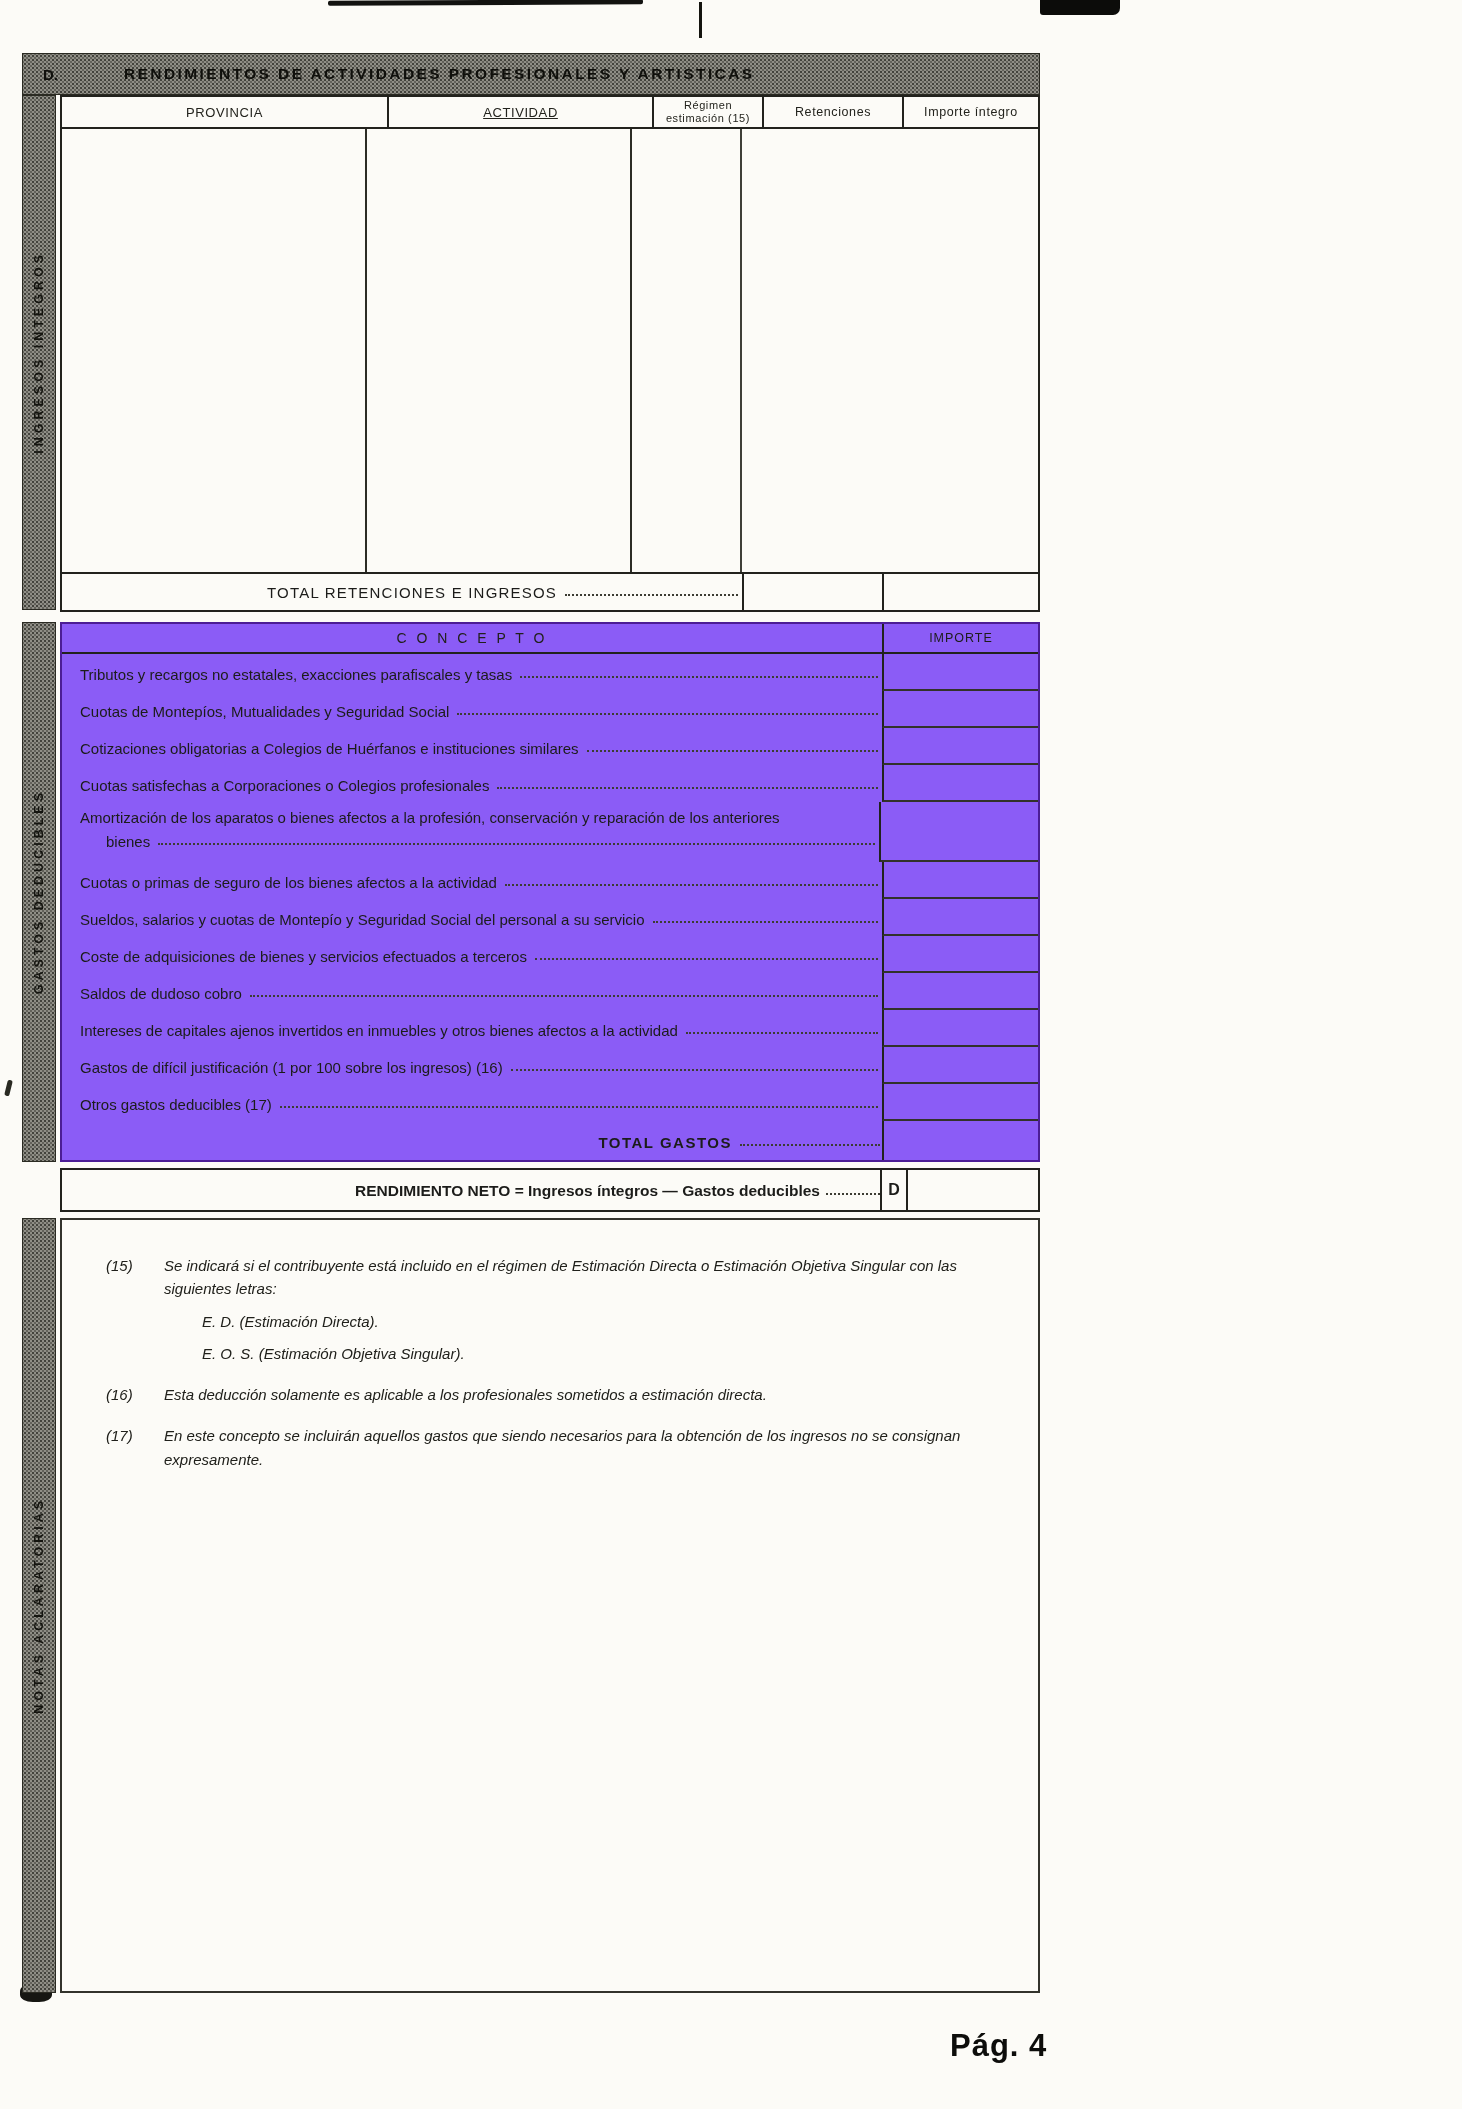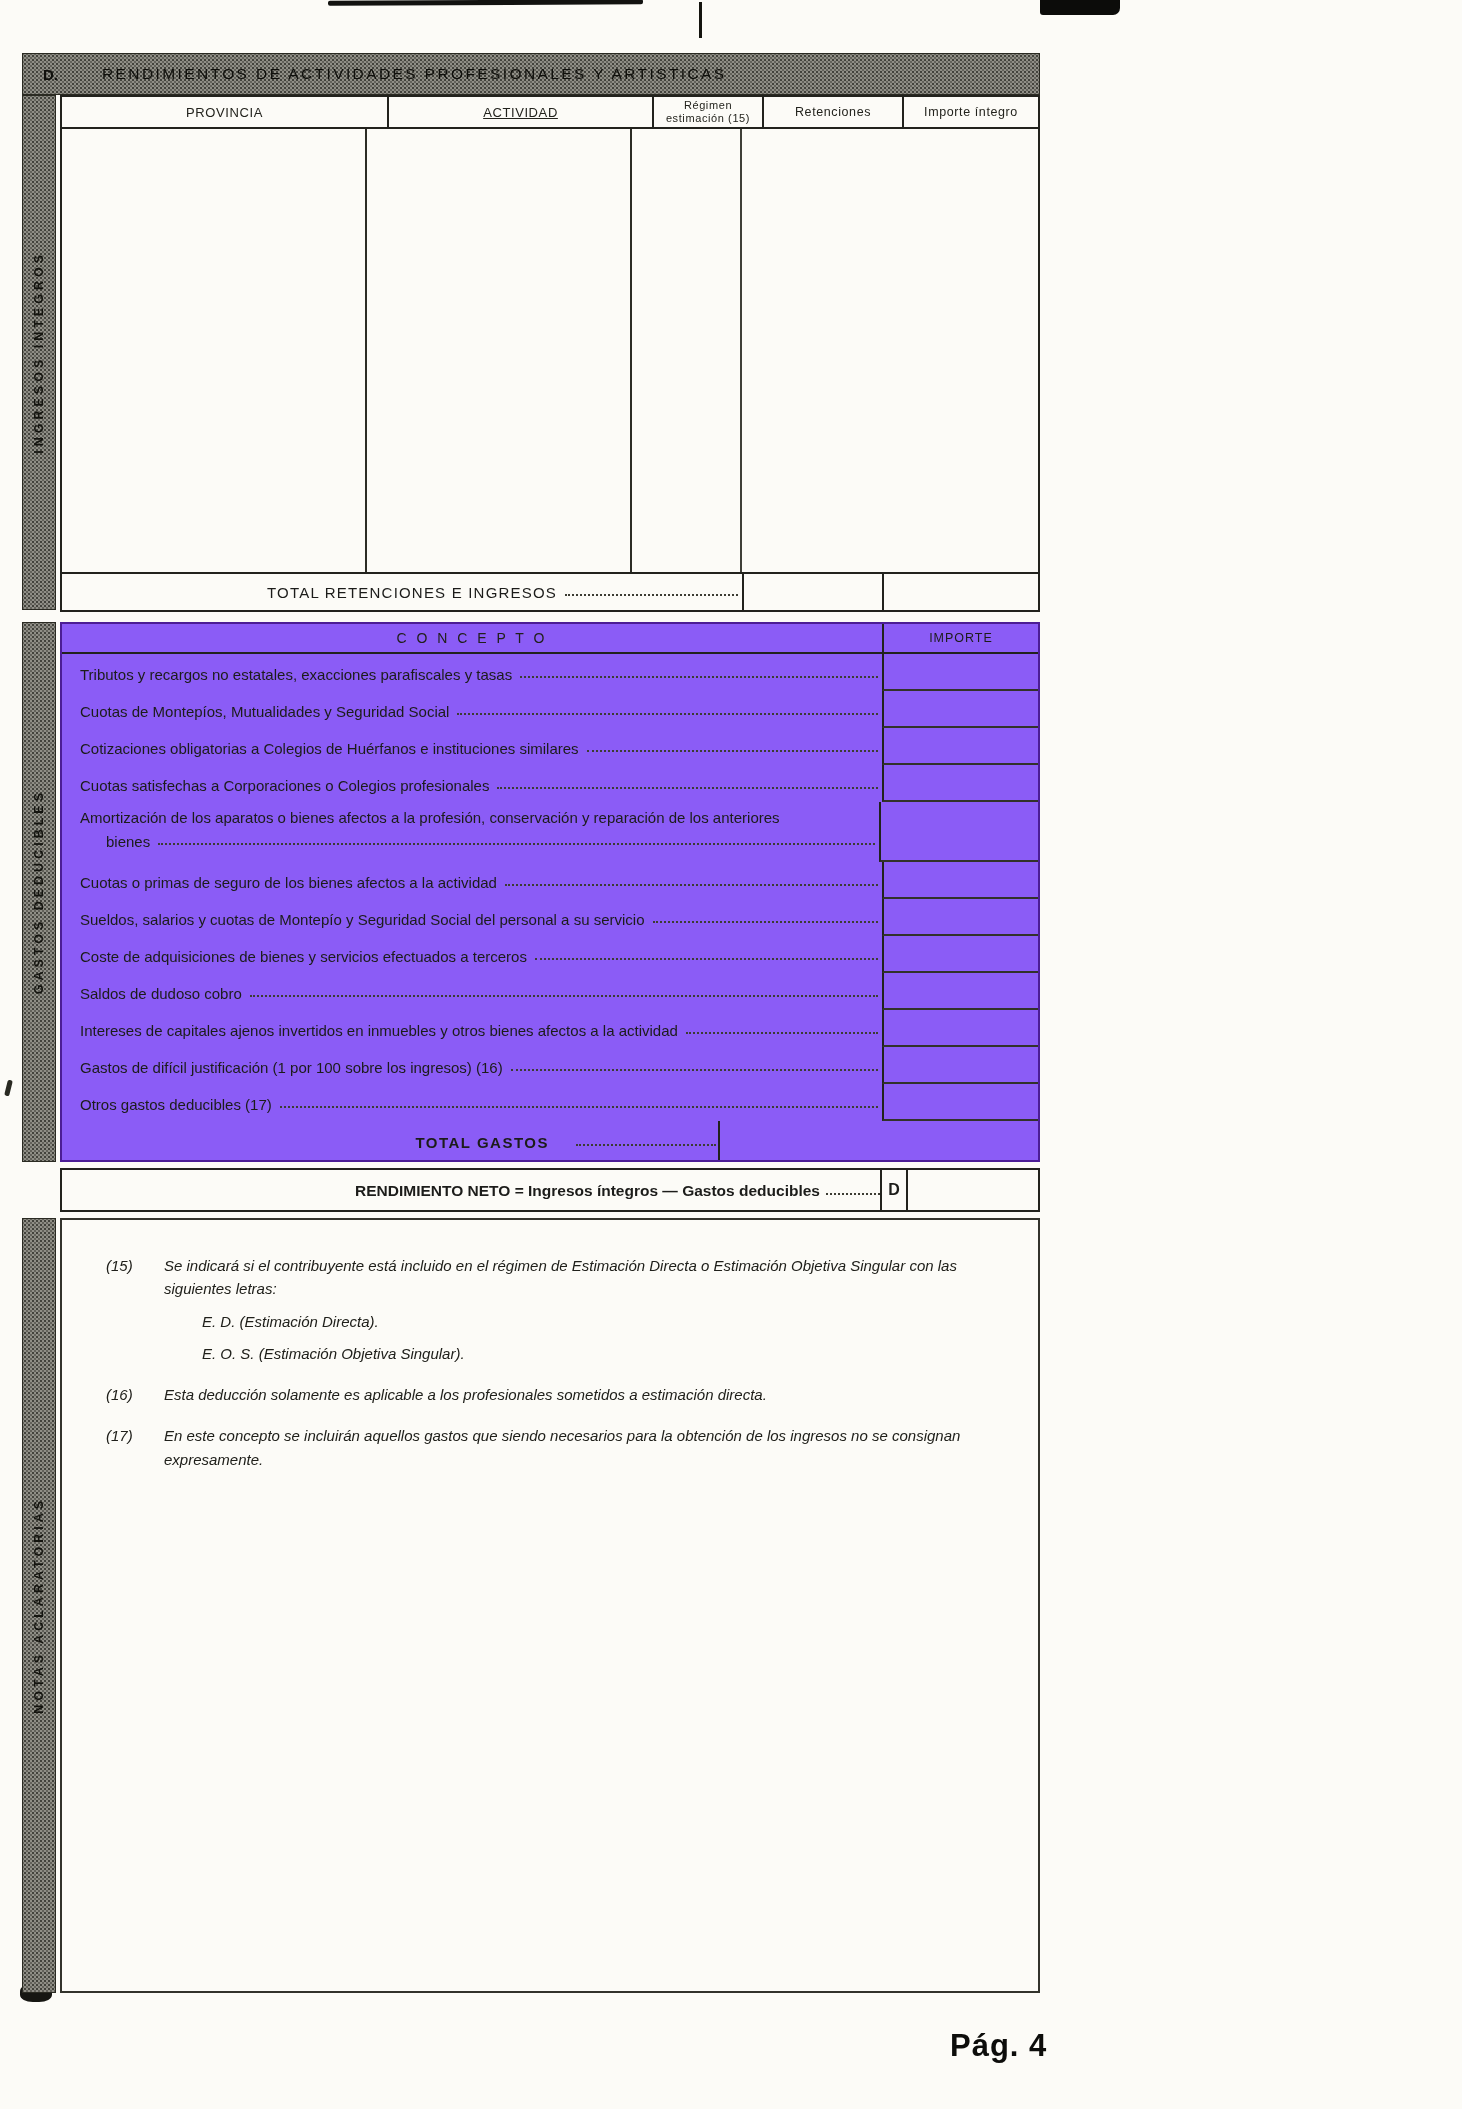--- a/index.html
+++ b/index.html
@@ -25,21 +25,21 @@
   .a3{position:absolute;left:699px;top:2px;width:3px;height:36px;background:#14140f;}
   .a4{position:absolute;left:6px;top:1080px;width:5px;height:16px;background:#2a2a22;transform:rotate(14deg);border-radius:2px;}
   .a5{position:absolute;left:20px;top:1984px;width:32px;height:18px;background:#161612;border-radius:40%;}
 
   
   .band{
     position:absolute; left:22px; top:53px; width:1018px; height:42px;
     display:flex; align-items:center;
   }
   .band-prefix{ margin-left:20px; font-weight:bold; font-size:15px; color:#10100c; }
-  .band-title{ margin-left:44px; font-weight:normal; font-size:15.5px; letter-spacing:2.4px; color:#0f0f0b; }
+  .band-title{ margin-left:18px; font-weight:bold; font-size:15.5px; letter-spacing:2.4px; color:#0f0f0b;padding-left:48px; }
 
   
   .strip{
     position:absolute; left:22px; width:34px;
     display:flex; align-items:center; justify-content:center;
   }
   .strip1{ top:95px;  height:515px; }
   .strip2{ top:622px; height:540px; }
   .strip3{ top:1218px;height:775px; }
   .strip-label{
@@ -75,21 +75,21 @@
   .g-row{ display:flex; height:37px; }
   .g-left{ width:820px; display:flex; align-items:flex-end; padding:0 0 8px 18px; }
   .g-label{ font-size:15px; }
   .g-cell{ flex:1; border-left:2px solid #22221d; border-bottom:2px solid #32322a; }
   .g-row:last-child .g-cell{ border-bottom:none; }
   .g-row.double{ height:60px; }
   .g-left-block{ width:817px; padding:7px 0 8px 18px; display:block; }
   .g-line1{ font-size:15px; margin-bottom:7px; }
   .g-line2{ display:flex; align-items:flex-end; padding-left:26px; }
   .g-row.gtotal{ height:39px; }
-  .gt-left{ width:656px; display:flex; align-items:flex-end; justify-content:flex-end; padding:0 0 9px 13px;gap:19px; }
+  .gt-left{ width:820px; display:flex; align-items:flex-end; justify-content:flex-end; padding:0 0 9px 13px; }
   .gt-label{ font-size:15px; font-weight:bold; letter-spacing:1.5px; }
   .gt-leader{ flex:none; width:140px; border-bottom:2px dotted #3c3c33; margin:0 2px 5px 8px; }
 
   
   .r-box{ position:absolute; left:60px; top:1168px; width:980px; height:44px; border:2px solid #22221d; display:flex; }
   .r-left{ flex:1; display:flex; align-items:flex-end; justify-content:flex-end; padding-bottom:10px; }
   .r-label{ font-size:15.5px; font-weight:bold; }
   .r-leader{ flex:none; width:54px; border-bottom:2px dotted #3c3c33; margin:0 0 5px 6px; }
   .r-code{ width:28px; border-left:2px solid #22221d; border-right:2px solid #22221d;
            display:flex; align-items:center; justify-content:center; font-weight:bold; font-size:16px; }

